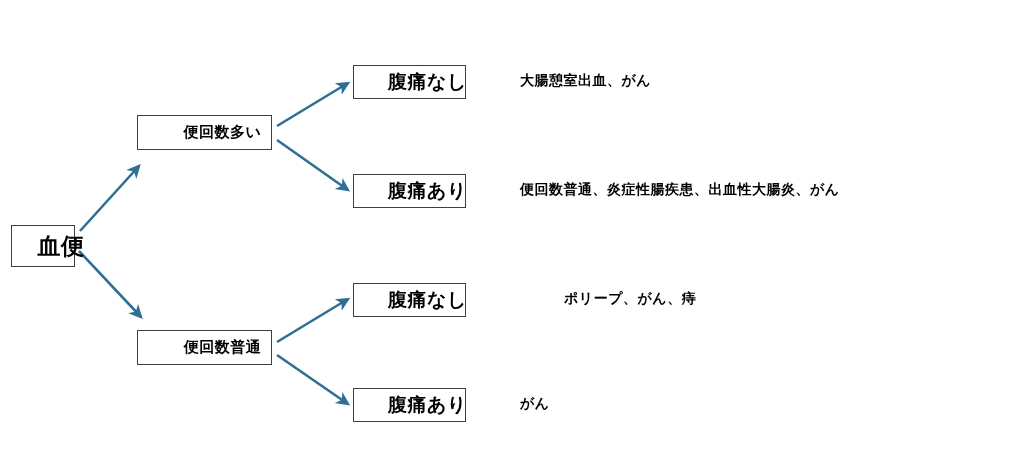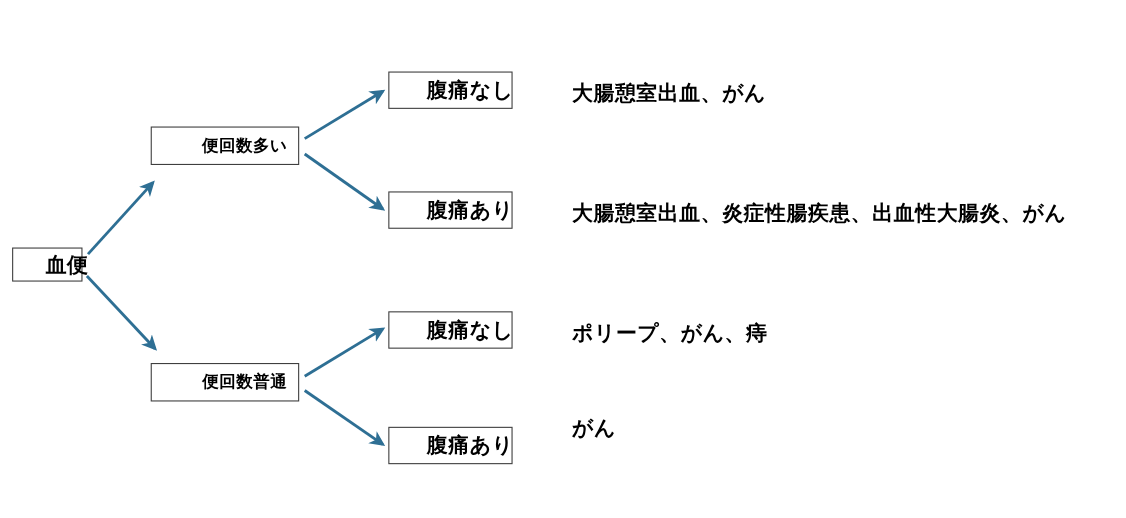--- a/index.html
+++ b/index.html
@@ -35,22 +35,22 @@
     font-weight: 700;
     color: #000000;
     letter-spacing: 0.5px;
     white-space: nowrap;
     padding-left: 36px;
   }
   .node-root {
     left: 11px;
     top: 225px;
     width: 64px;
-    height: 31px;
-    font-size: 19px;
+    height: 42px;
+    font-size: 23px;
   }
   .node-mid {
     left: 137px;
     width: 135px;
     height: 35px;
     font-size: 15px;
   }
   .node-mid-top  { top: 115px; }
   .node-mid-bot  { top: 330px; }
   .node-leaf {
@@ -59,30 +59,30 @@
     height: 34px;
     font-size: 19px;
   }
   .leaf-1 { top: 65px; }
   .leaf-2 { top: 174px; }
   .leaf-3 { top: 283px; }
   .leaf-4 { top: 388px; }
   .outcome {
     position: absolute;
     left: 520px;
-    font-size: 19px;
+    font-size: 14px;
     font-weight: 700;
     color: #000000;
     white-space: nowrap;
     letter-spacing: 0.5px;
   }
   .out-1 { top: 72px; }
   .out-2 { top: 181px; }
-  .out-3 { top: 290px; }
-  .out-4 { top: 376px; }
+  .out-3 { top: 290px; margin-left: 44px; }
+  .out-4 { top: 395px; }
 </style>
 </head>
 <body>
 
 <div id="canvas">
 
   <svg class="arrow-layer" viewBox="0 0 1024 471" xmlns="http://www.w3.org/2000/svg">
     <defs>
       <marker id="ah" markerWidth="6" markerHeight="6" refX="4.4" refY="3" orient="auto" markerUnits="strokeWidth">
         <path d="M0,0.4 L5.4,3 L0,5.6 L1.5,3 Z" fill="#2E6F94"></path>
@@ -111,19 +111,19 @@
   <div class="node-box node-leaf leaf-1">腹痛なし</div>
 
   <div class="node-box node-leaf leaf-2">腹痛あり</div>
 
   <div class="node-box node-leaf leaf-3">腹痛なし</div>
 
   <div class="node-box node-leaf leaf-4">腹痛あり</div>
 
   <div class="outcome out-1">大腸憩室出血、がん</div>
 
-  <div class="outcome out-2">大腸憩室出血、炎症性腸疾患、出血性大腸炎、がん</div>
+  <div class="outcome out-2">便回数普通、炎症性腸疾患、出血性大腸炎、がん</div>
 
   <div class="outcome out-3">ポリープ、がん、痔</div>
 
   <div class="outcome out-4">がん</div>
 
 </div>
 
 </body></html>

